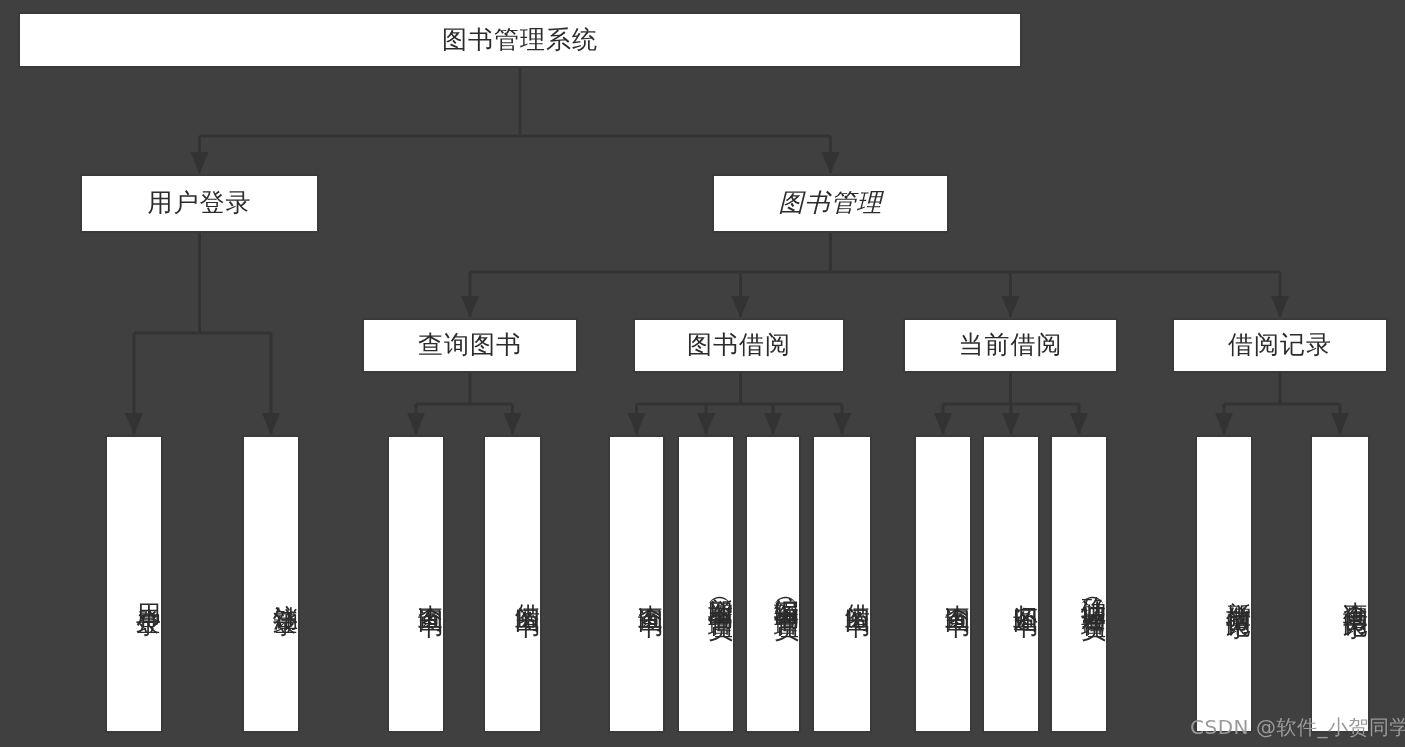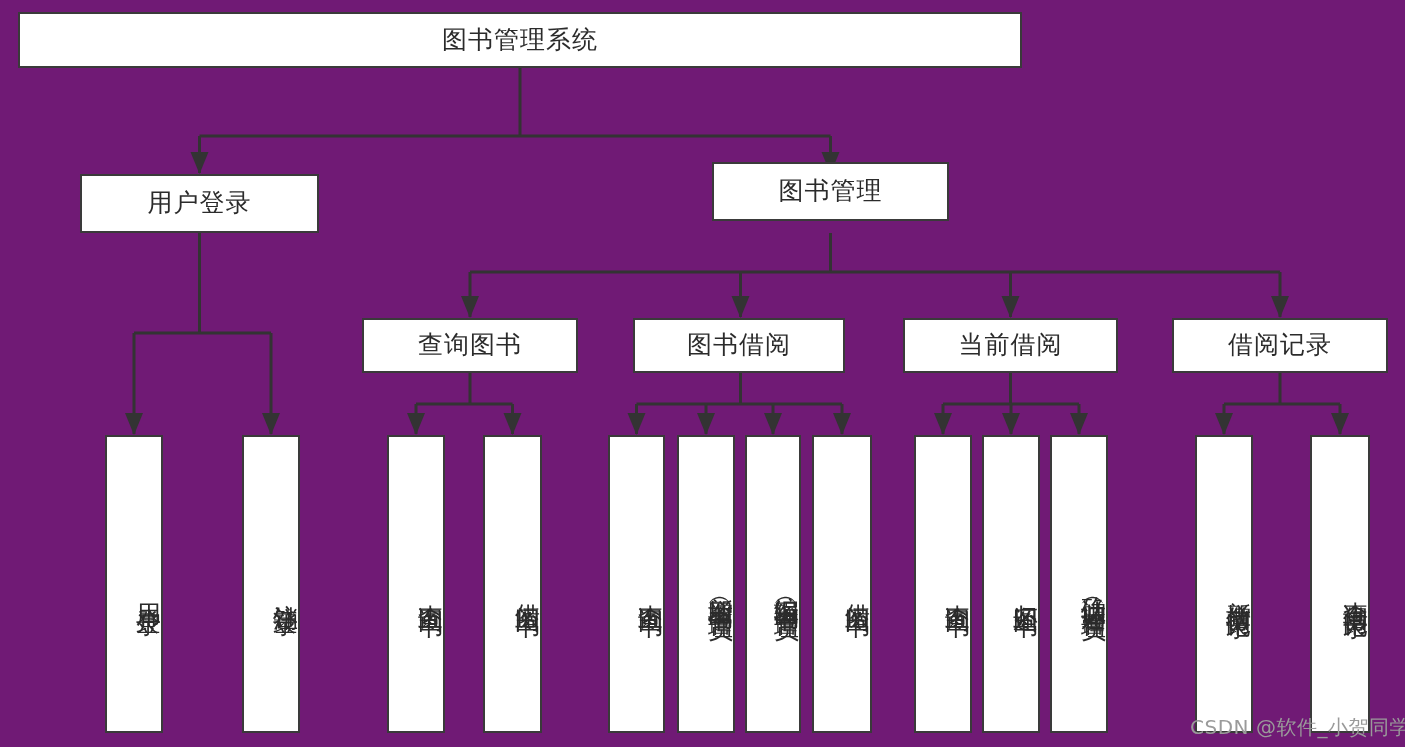--- a/index.html
+++ b/index.html
@@ -7,21 +7,21 @@
     padding: 0;
     background: #ffffff;
   }
   body {
     font-family: "DejaVu Sans", "Liberation Sans", sans-serif;
   }
   #canvas {
     position: relative;
     width: 1405px;
     height: 747px;
-    background: #701a75;
+    background: #404040;
     overflow: hidden;
   }
   #edges {
     position: absolute;
     left: 0;
     top: 0;
     width: 1405px;
     height: 747px;
     pointer-events: none;
   }
@@ -121,21 +121,21 @@
       <line x1="1340" y1="404" x2="1340" y2="434" stroke="#333333" stroke-width="3"></line>
       <polygon points="1331,413 1349,413 1340,435" fill="#333333"></polygon>
     </svg>
   <div id="nodes">
       <div class="node horiz" style="left: 18px; top: 12px; width: 1004px; height: 56px;">
         <span class="label">图书管理系统</span>
       </div>
       <div class="node horiz" style="left: 80px; top: 174px; width: 239px; height: 59px;">
         <span class="label">用户登录</span>
       </div>
-      <div class="node horiz" style="left: 712px; top: 162px; width: 237px; height: 59px;">
+      <div class="node horiz" style="left: 712px; top: 174px; width: 237px; height: 59px; font-style: italic;">
         <span class="label">图书管理</span>
       </div>
       <div class="node horiz" style="left: 362px; top: 318px; width: 216px; height: 55px;">
         <span class="label">查询图书</span>
       </div>
       <div class="node horiz" style="left: 633px; top: 318px; width: 212px; height: 55px;">
         <span class="label">图书借阅</span>
       </div>
       <div class="node horiz" style="left: 903px; top: 318px; width: 215px; height: 55px; text-align: right;">
         <span class="label">当前借阅</span>

